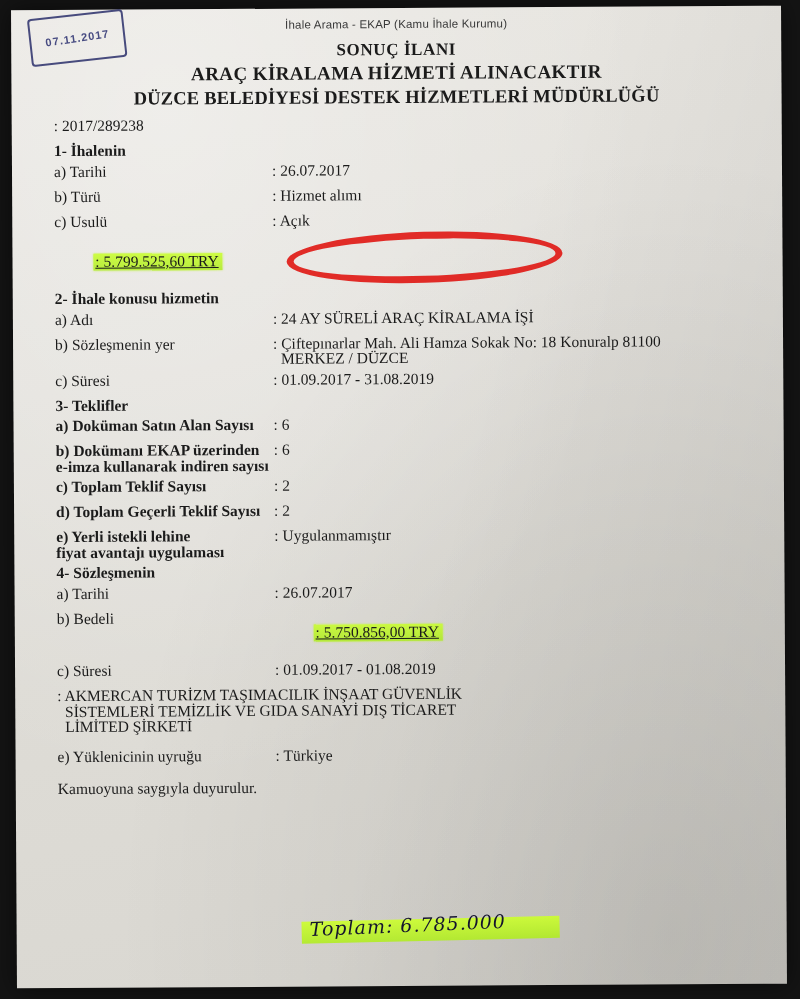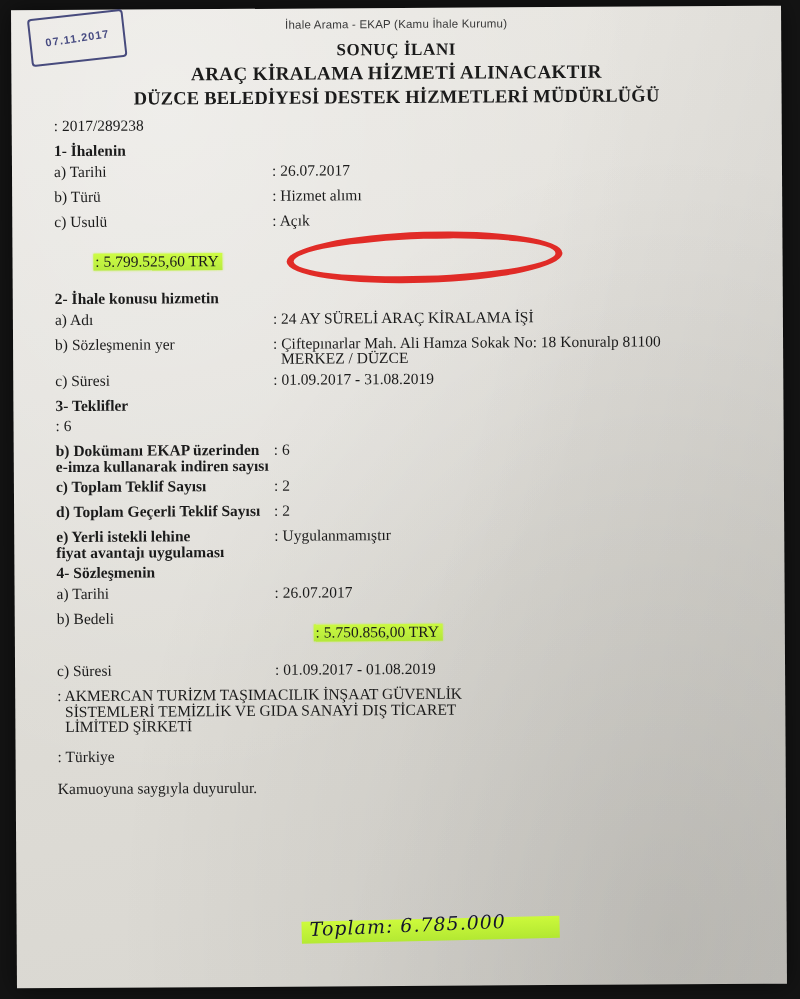--- a/index.html
+++ b/index.html
@@ -137,20 +137,21 @@
     margin-bottom: 5px;
     font-size: 15.5px;
   }
 
   
   .hl {
     background: linear-gradient(180deg, rgba(200,255,40,0.85), rgba(170,235,20,0.8));
     box-shadow: 0 0 2px rgba(190,245,40,0.9);
     padding: 0 4px 1px 2px;
     display: inline-block;
+    text-decoration: underline;
   }
   
   .red-ellipse {
     position: absolute;
     left: 232px;
     top: 116px;
     width: 262px;
     height: 37px;
     border: 7px solid #e01b17;
     border-radius: 50%;
@@ -250,20 +251,21 @@
         <div class="value">: Çiftepınarlar Mah. Ali Hamza Sokak No: 18 Konuralp 81100
   MERKEZ / DÜZCE</div>
       </div>
       <div class="row">
         <div class="label">c) Süresi</div>
         <div class="value">: 01.09.2017 - 31.08.2019</div>
       </div>
 
       <div class="section">3- Teklifler</div>
       <div class="row">
+        <div class="label bold">a) Doküman Satın Alan Sayısı</div>
         <div class="value">: 6</div>
       </div>
       <div class="row">
         <div class="label bold">b) Dokümanı EKAP üzerinden
 e-imza kullanarak indiren sayısı</div>
         <div class="value">: 6</div>
       </div>
       <div class="row">
         <div class="label bold">c) Toplam Teklif Sayısı</div>
         <div class="value">: 2</div>
@@ -292,20 +294,21 @@
       <div class="row">
         <div class="label">c) Süresi</div>
         <div class="value">: 01.09.2017 - 01.08.2019</div>
       </div>
       <div class="row">
         <div class="value">: AKMERCAN TURİZM TAŞIMACILIK İNŞAAT GÜVENLİK
   SİSTEMLERİ TEMİZLİK VE GIDA SANAYİ DIŞ TİCARET
   LİMİTED ŞİRKETİ</div>
       </div>
       <div class="row" style="margin-top:14px;">
+        <div class="label">e) Yüklenicinin uyruğu</div>
         <div class="value">: Türkiye</div>
       </div>
 
       <div class="closing">Kamuoyuna saygıyla duyurulur.</div>
     </div>
 
     <div class="note">
       <div class="hl-bar"></div>
       <div class="text">Toplam: 6.785.000</div>
     </div>

